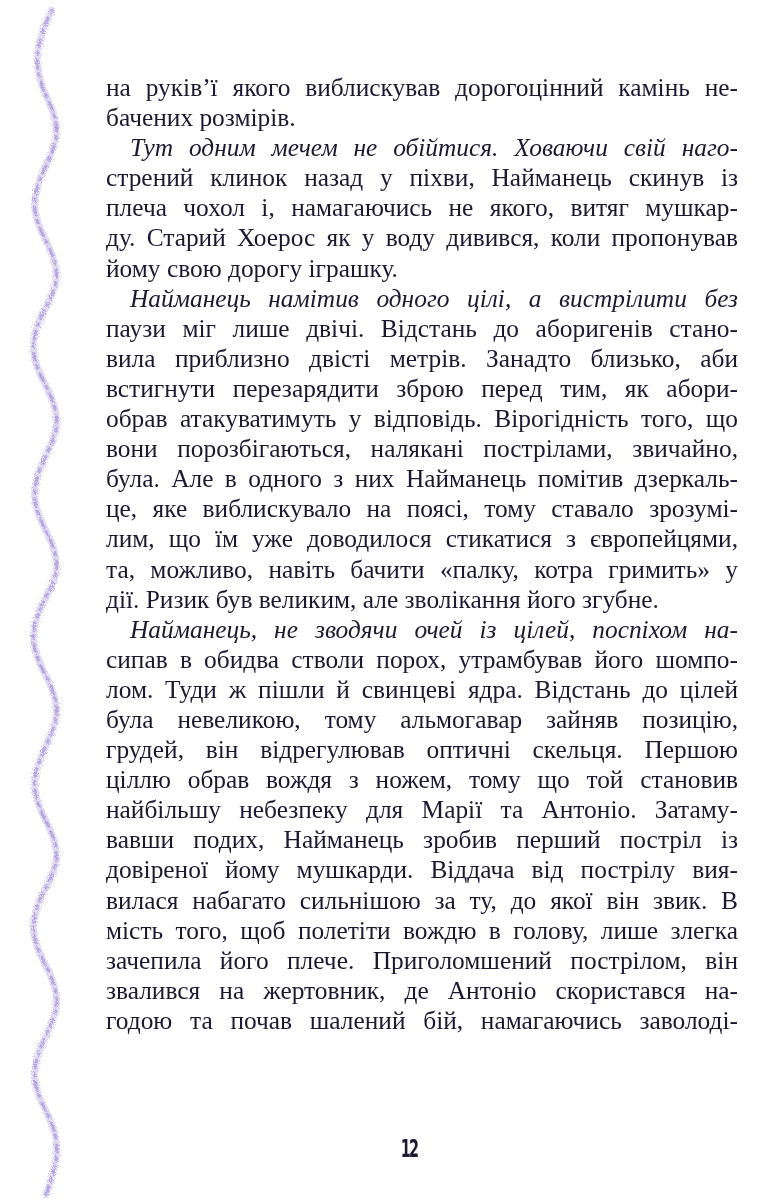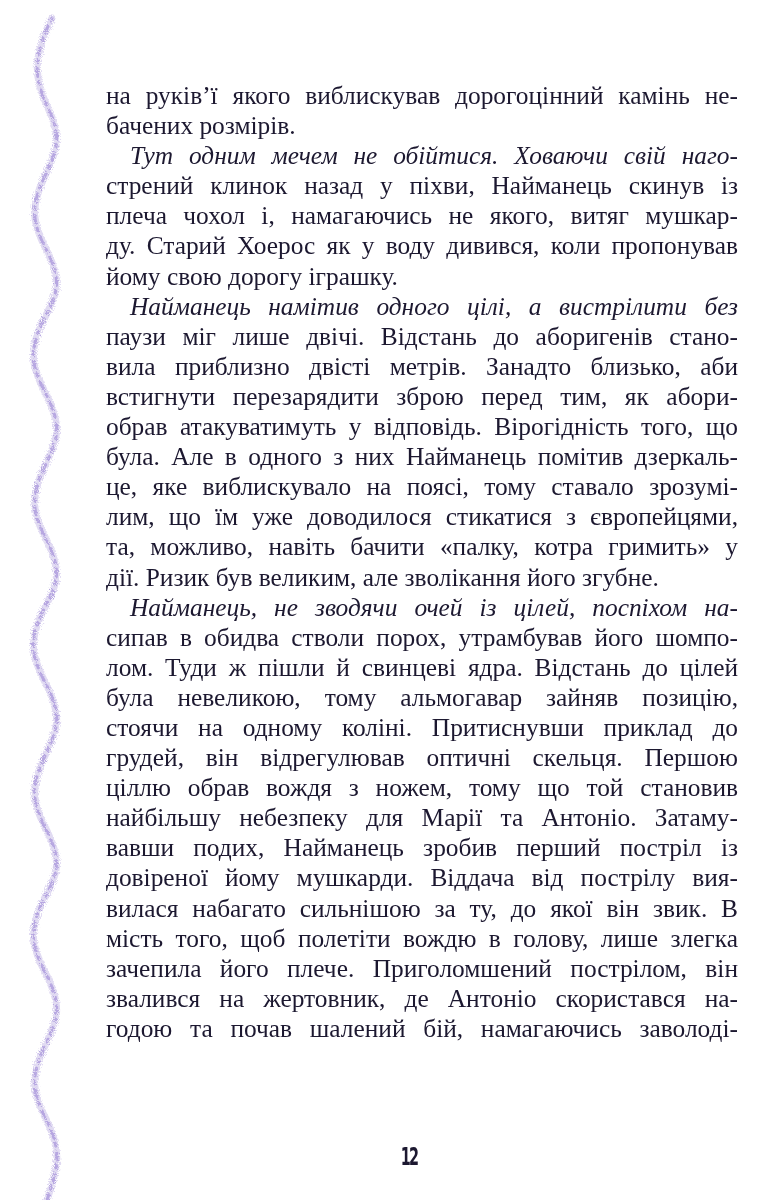--- a/index.html
+++ b/index.html
@@ -10,21 +10,21 @@
     body {
       width: 766px;
       height: 1200px;
       position: relative;
       overflow: hidden;
       font-family: "DejaVu Serif", "Liberation Serif", serif;
     }
     .page {
       position: absolute;
       left: 0;
-      top: 8px;
+      top: 0;
       width: 766px;
       height: 900px;
       background: #ffffff;
     }
     .border-deco {
       position: absolute;
       left: 18px;
       top: 0;
       width: 48px;
       height: 1200px;
@@ -101,33 +101,33 @@
       <span class="line">ду. Старий Хоерос як у воду дивився, коли пропонував</span>
       <span class="line last">йому свою дорогу іграшку.</span>
     </div>
 
     <div>
       <span class="line indent">Найманець намітив одного цілі, а вистрілити без</span>
       <span class="line">паузи міг лише двічі. Відстань до аборигенів стано-</span>
       <span class="line">вила приблизно двісті метрів. Занадто близько, аби</span>
       <span class="line">встигнути перезарядити зброю перед тим, як абори-</span>
       <span class="line">обрав атакуватимуть у відповідь. Вірогідність того, що</span>
+      <span class="line">вони порозбігаються, налякані пострілами, звичайно,</span>
       <span class="line">була. Але в одного з них Найманець помітив дзеркаль-</span>
       <span class="line">це, яке виблискувало на поясі, тому ставало зрозумі-</span>
       <span class="line">лим, що їм уже доводилося стикатися з європейцями,</span>
       <span class="line">та, можливо, навіть бачити «палку, котра гримить» у</span>
       <span class="line last">дії. Ризик був великим, але зволікання його згубне.</span>
     </div>
 
     <div>
       <span class="line indent">Найманець, не зводячи очей із цілей, поспіхом на-</span>
       <span class="line">сипав в обидва стволи порох, утрамбував його шомпо-</span>
       <span class="line">лом. Туди ж пішли й свинцеві ядра. Відстань до цілей</span>
       <span class="line">була невеликою, тому альмогавар зайняв позицію,</span>
-      <span class="line">стоячи на одному коліні. Притиснувши приклад до</span>
       <span class="line">грудей, він відрегулював оптичні скельця. Першою</span>
       <span class="line">ціллю обрав вождя з ножем, тому що той становив</span>
       <span class="line">найбільшу небезпеку для Марії та Антоніо. Затаму-</span>
       <span class="line">вавши подих, Найманець зробив перший постріл із</span>
       <span class="line">довіреної йому мушкарди. Віддача від пострілу вия-</span>
       <span class="line">вилася набагато сильнішою за ту, до якої він звик. В</span>
       <span class="line">мість того, щоб полетіти вождю в голову, лише злегка</span>
       <span class="line">зачепила його плече. Приголомшений пострілом, він</span>
       <span class="line">звалився на жертовник, де Антоніо скористався на-</span>
       <span class="line">годою та почав шалений бій, намагаючись заволоді-</span>

